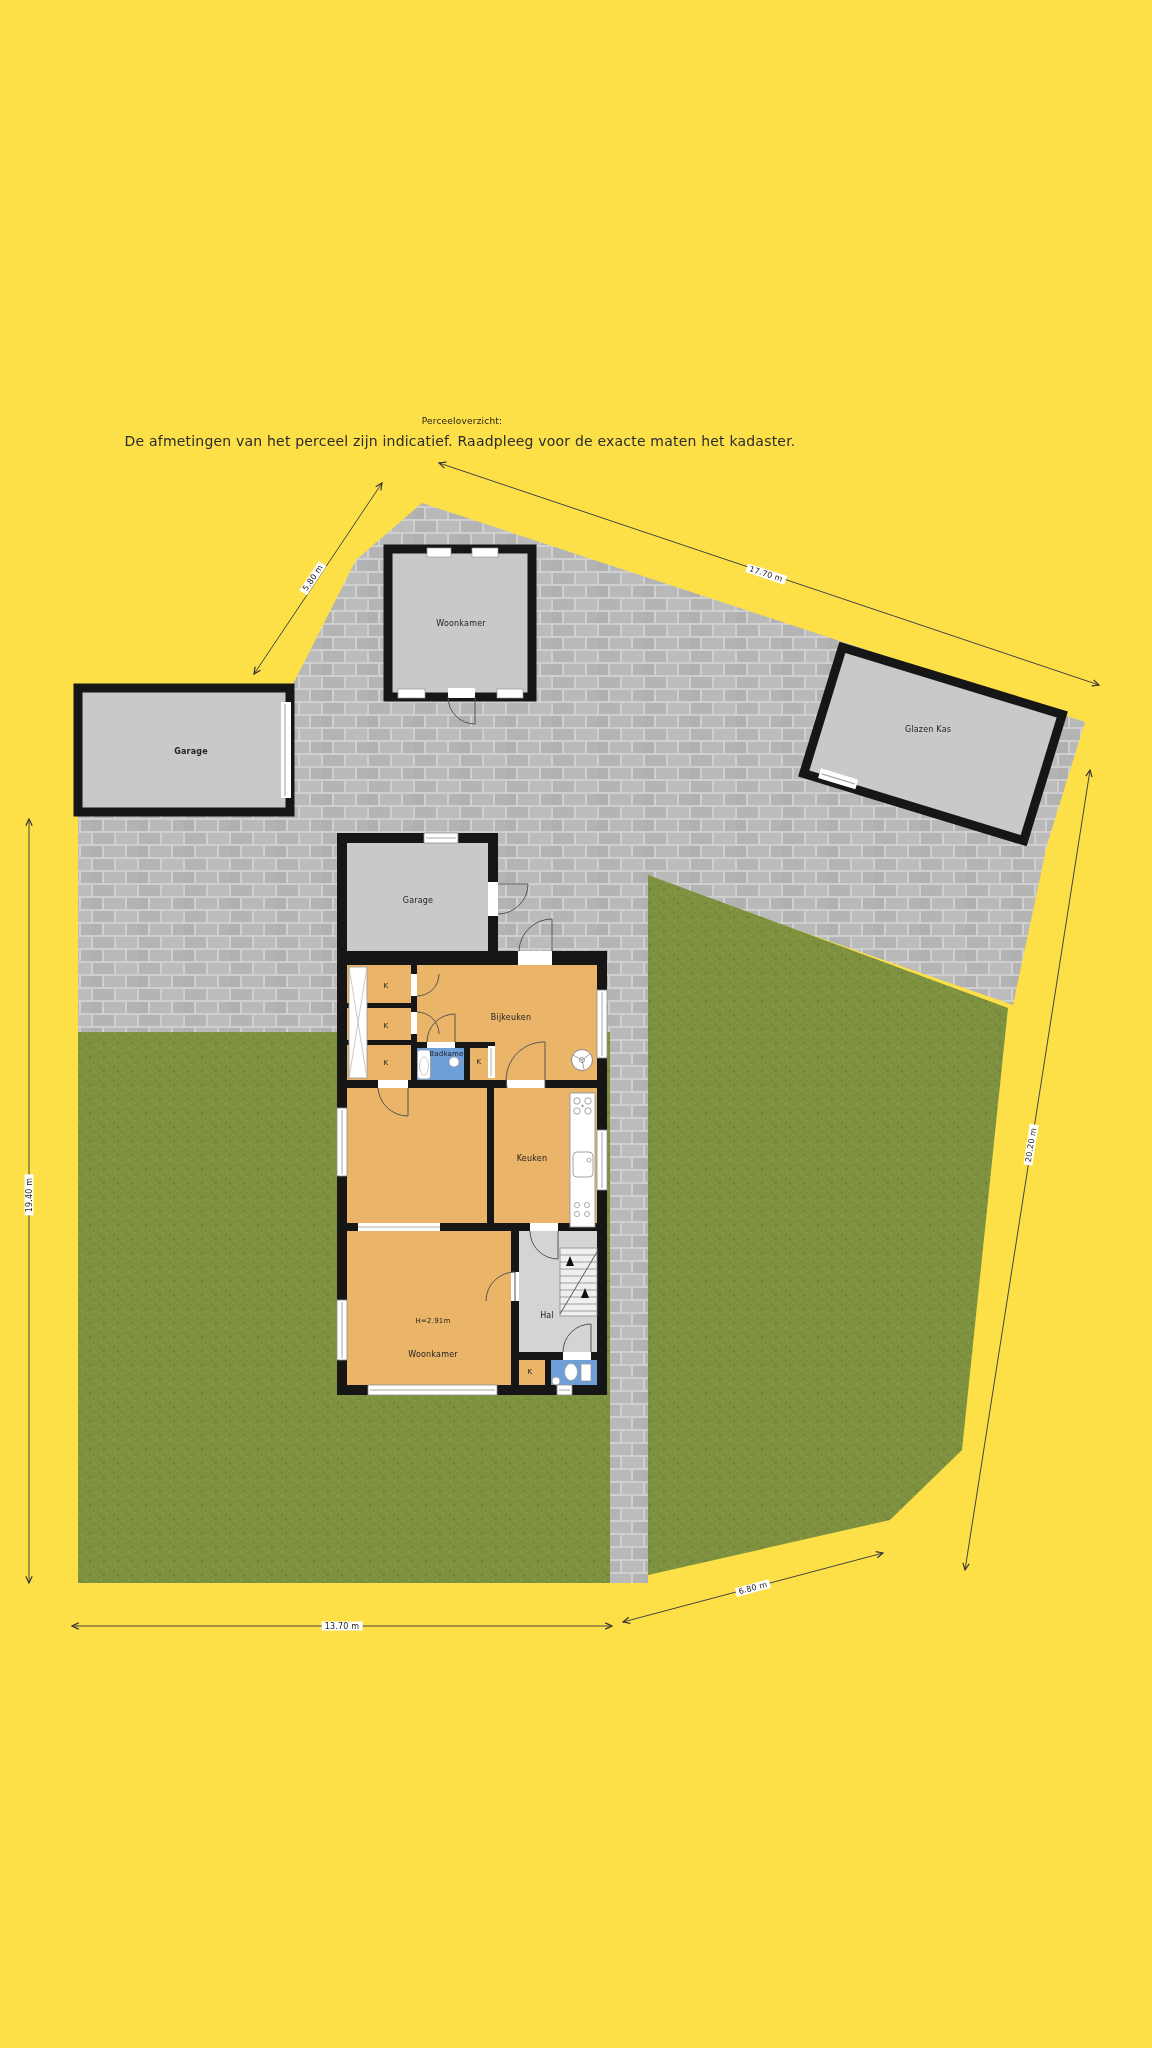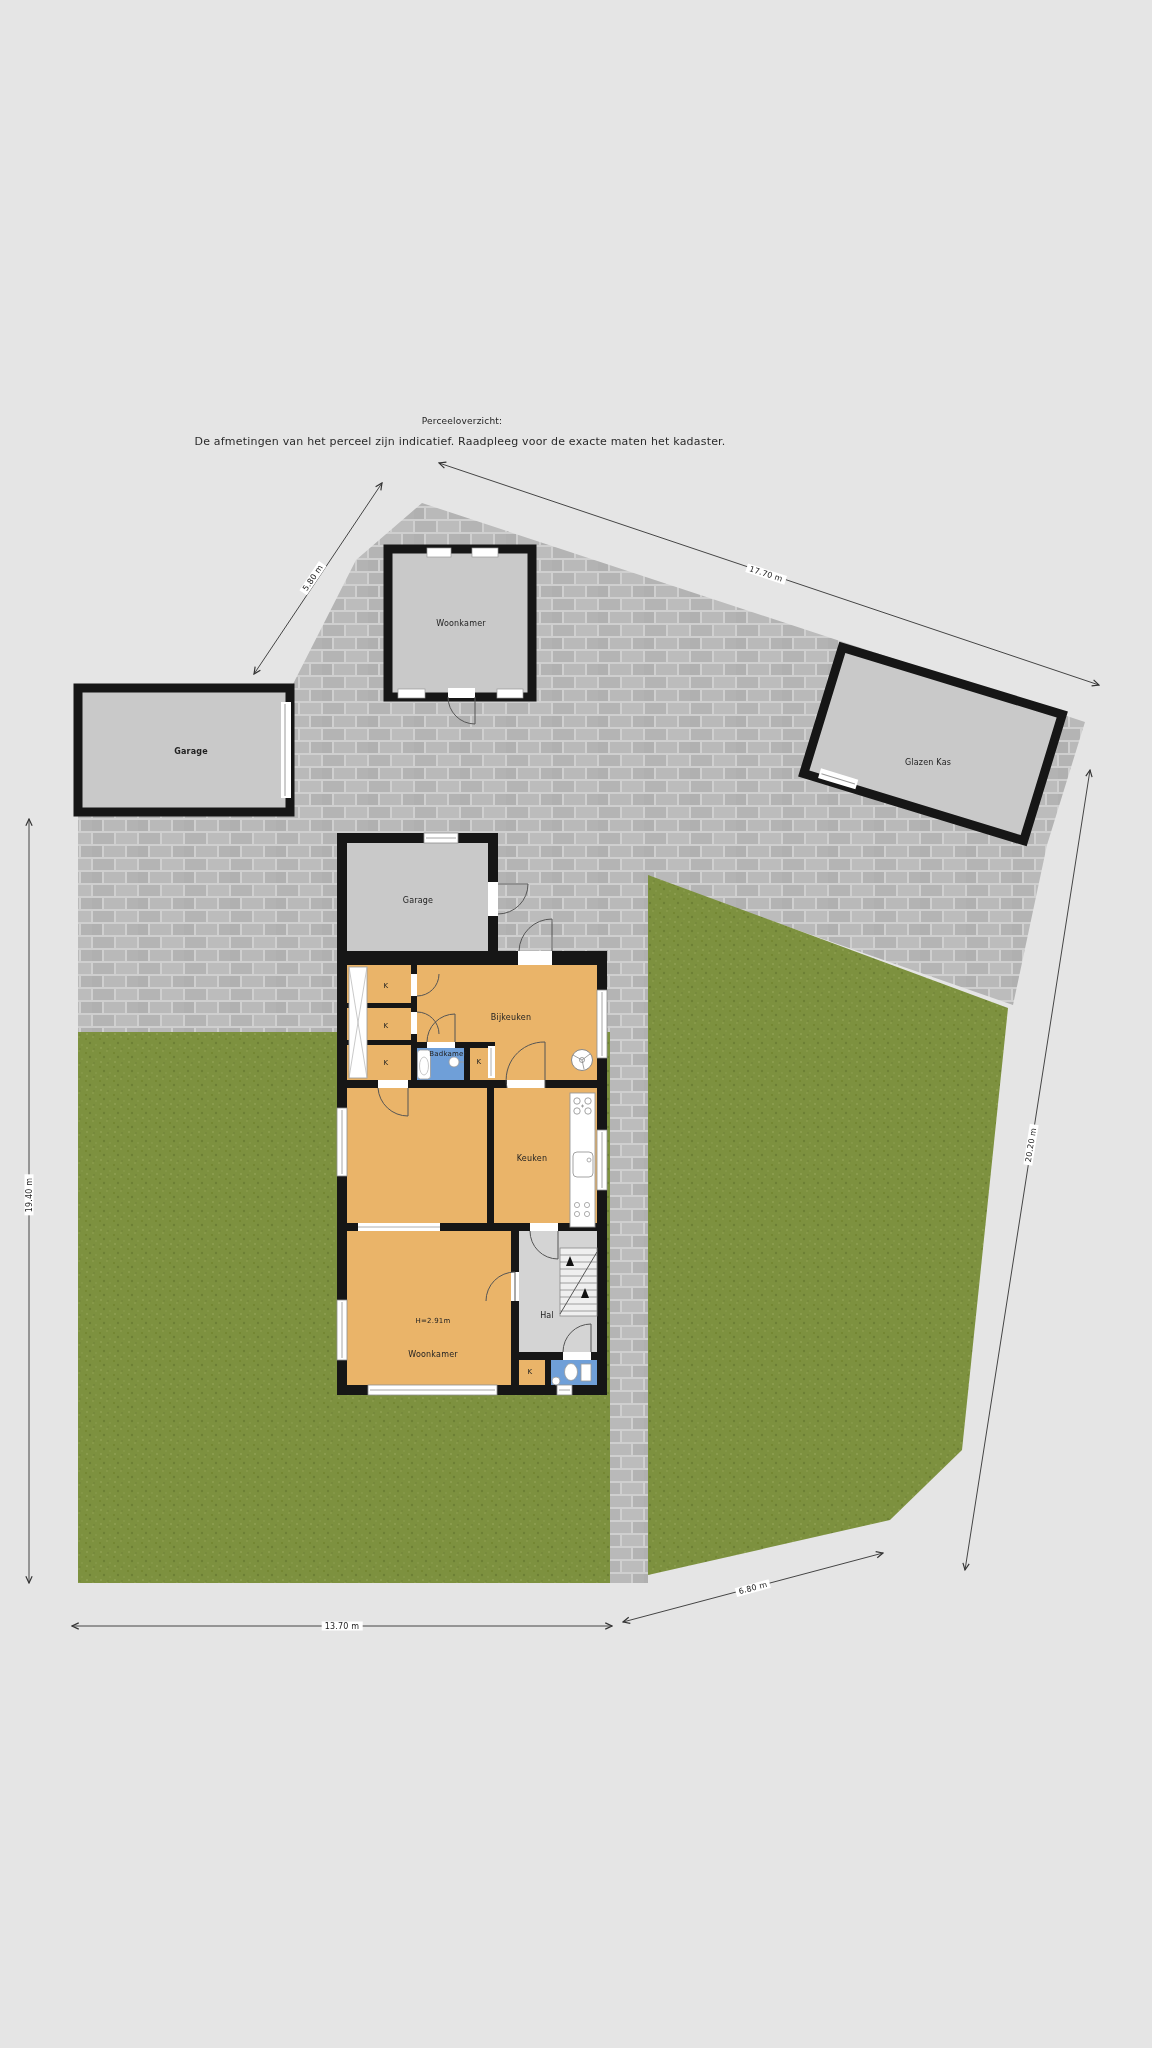--- a/index.html
+++ b/index.html
@@ -1,22 +1,22 @@
 <!DOCTYPE html>
 <html><head>
 <meta charset="utf-8">
 <style>
   html,body{margin:0;padding:0;background:#ffffff;}
-  .canvas{position:relative;width:1152px;height:2048px;background:#e5e5e5;overflow:hidden;
+  .canvas{position:relative;width:1152px;height:2048px;background:#fde047;overflow:hidden;
           font-family:"DejaVu Sans","Liberation Sans",sans-serif;}
   svg.plan{position:absolute;left:0;top:0;}
   .lbl{position:absolute;transform:translate(-50%,-50%);font-size:8px;color:#1c1c1c;
        white-space:nowrap;letter-spacing:0.2px;}
   .lbl.title{font-size:9px;}
-  .lbl.sub{font-size:11px;color:#2a2a2a;text-align:right;}
+  .lbl.sub{font-size:14px;color:#2a2a2a;text-align:right;}
   .lbl.dim{font-size:8px;background:#ffffff;padding:0 3px;color:#222;}
   .lbl.small{font-size:7px;}
   .lbl.room{color:#222;}
 </style>
 </head>
 <body>
 
 <div class="canvas">
 
 <svg class="plan" width="1152" height="2048" viewBox="0 0 1152 2048">
@@ -220,21 +220,21 @@
       <circle cx="556" cy="1381" r="4" fill="#fff" stroke="#999" stroke-width="0.8"></circle>
     </g>
   </g>
 </svg>
 
 <div class="lbl title" style="left:462px;top:421px;">Perceeloverzicht:</div>
 <div class="lbl sub" style="left:460px;top:441px;">De afmetingen van het perceel zijn indicatief. Raadpleeg voor de exacte maten het kadaster.</div>
 
 <div class="lbl room" style="left:191px;top:751px;font-weight:bold;">Garage</div>
 <div class="lbl room" style="left:461px;top:623px;">Woonkamer</div>
-<div class="lbl room" style="left:928px;top:762px;">Glazen Kas</div>
+<div class="lbl room" style="left:928px;top:729px;">Glazen Kas</div>
 <div class="lbl room" style="left:418px;top:900px;">Garage</div>
 
 <div class="lbl room" style="left:511px;top:1017px;">Bijkeuken</div>
 <div class="lbl room small" style="left:448px;top:1054px;text-align:right;">Badkamer</div>
 <div class="lbl room" style="left:532px;top:1158px;">Keuken</div>
 <div class="lbl room" style="left:433px;top:1309px;margin-top:45px;">Woonkamer</div>
 <div class="lbl room small" style="left:433px;top:1321px;">H=2.91m</div>
 <div class="lbl room" style="left:547px;top:1315px;">Hal</div>
 
 <div class="lbl room small" style="left:386px;top:986px;">K</div>

